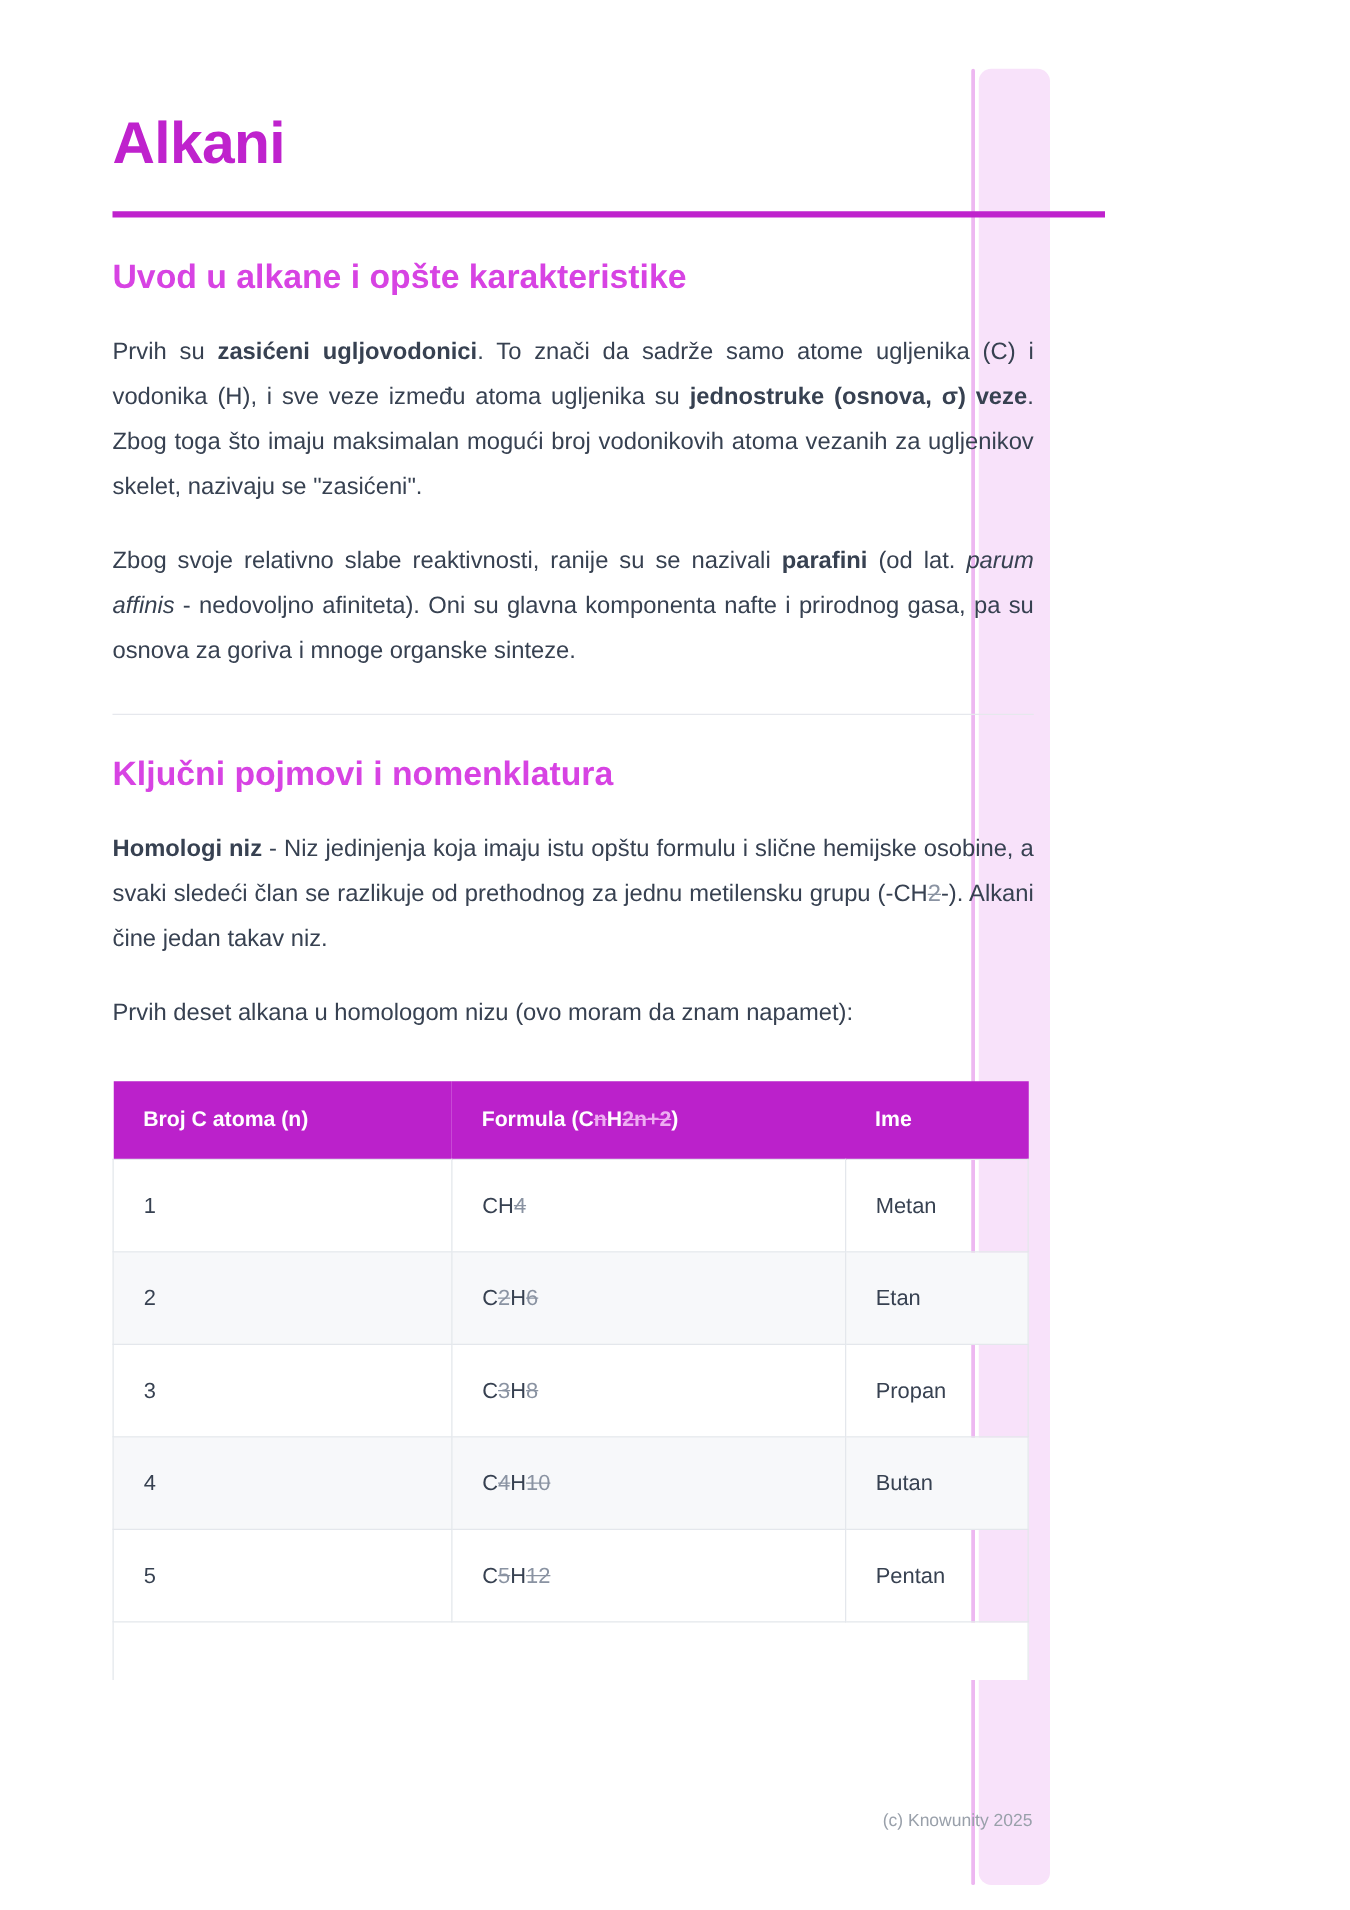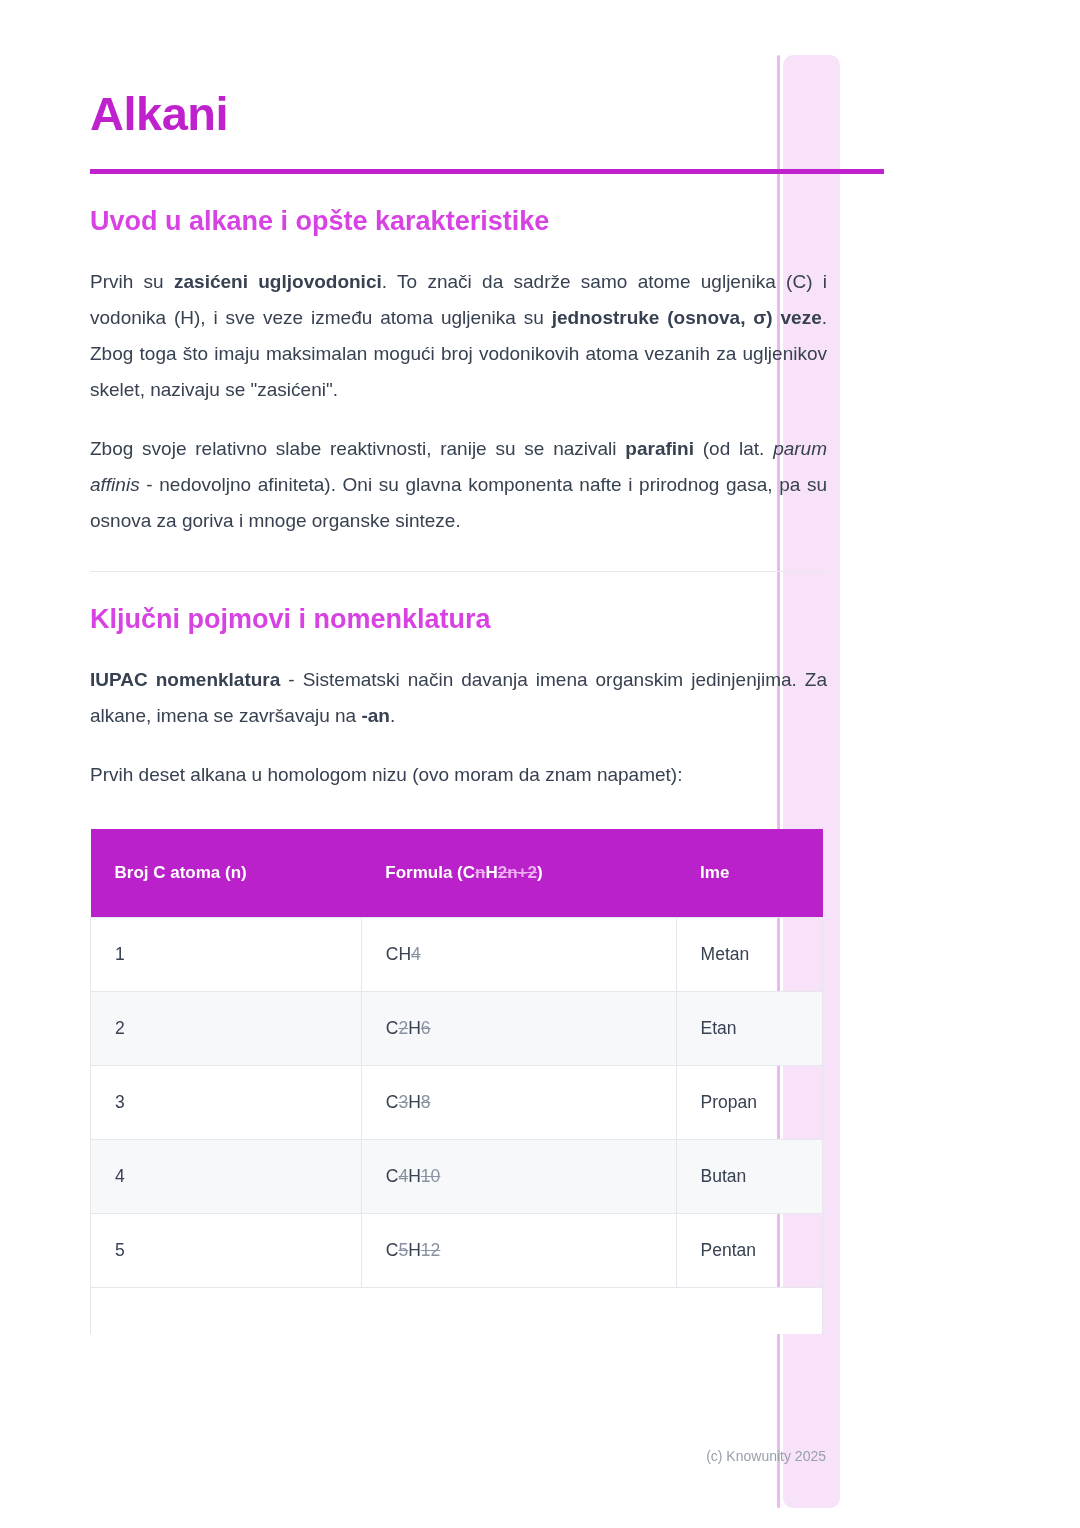--- a/index.html
+++ b/index.html
@@ -51,21 +51,21 @@
     width:733px;
     margin-top:36px;
     font-size:17.5px;
     table-layout:fixed;
   }
   thead th {
     background:var(--table-header-bg,#bb21cb);
     color:#ffffff;
     font-weight:700; font-size:17px;
     text-align:left;
-    padding:34px 24px;
+    padding:21px 24px;
   }
   thead .x { color:#eeaef2; text-decoration:line-through; }
   tbody td {
     border:1px solid #e4e7ec;
     padding:26px 24px;
     color:#374151;
     background-clip:padding-box;
   }
   tbody tr:nth-child(even) { background:#f7f8fa; }
   tbody tr.partial { background:#ffffff; }
@@ -103,21 +103,21 @@
       <section>
         <h2 class="section-heading">Uvod u alkane i opšte karakteristike</h2>
         <p class="para"><span>Prvih su </span><span class="b">zasićeni ugljovodonici</span><span>. To znači da sadrže samo atome ugljenika (C) i vodonika (H), i sve veze između atoma ugljenika su </span><span class="b">jednostruke (osnova, σ) veze</span><span>. Zbog toga što imaju maksimalan mogući broj vodonikovih atoma vezanih za ugljenikov skelet, nazivaju se "zasićeni".</span></p>
         <p class="para"><span>Zbog svoje relativno slabe reaktivnosti, ranije su se nazivali </span><span class="b">parafini</span><span> (od lat. </span><span class="i">parum affinis</span><span> - nedovoljno afiniteta). Oni su glavna komponenta nafte i prirodnog gasa, pa su osnova za goriva i mnoge organske sinteze.</span></p>
       </section>
 
       <hr class="soft-divider">
 
       <section>
         <h2 class="section-heading">Ključni pojmovi i nomenklatura</h2>
-        <p class="para"><span class="b">IUPAC nomenklatura</span><span> - Sistematski način davanja imena organskim jedinjenjima. Za alkane, imena se završavaju na </span><span class="b">-an</span><span>.</span></p>
+        <p class="para"><span class="b">Homologi niz</span><span> - Niz jedinjenja koja imaju istu opštu formulu i slične hemijske osobine, a svaki sledeći član se razlikuje od prethodnog za jednu metilensku grupu (-CH</span><span class="x">2</span><span>-). Alkani čine jedan takav niz.</span></p>
         <p class="para"><span>Prvih deset alkana u homologom nizu (ovo moram da znam napamet):</span></p>
       </section>
 
       <table class="alkanes">
         <colgroup>
           <col style="width:37%">
           <col style="width:43%">
           <col style="width:20%">
         </colgroup>
         <thead>

